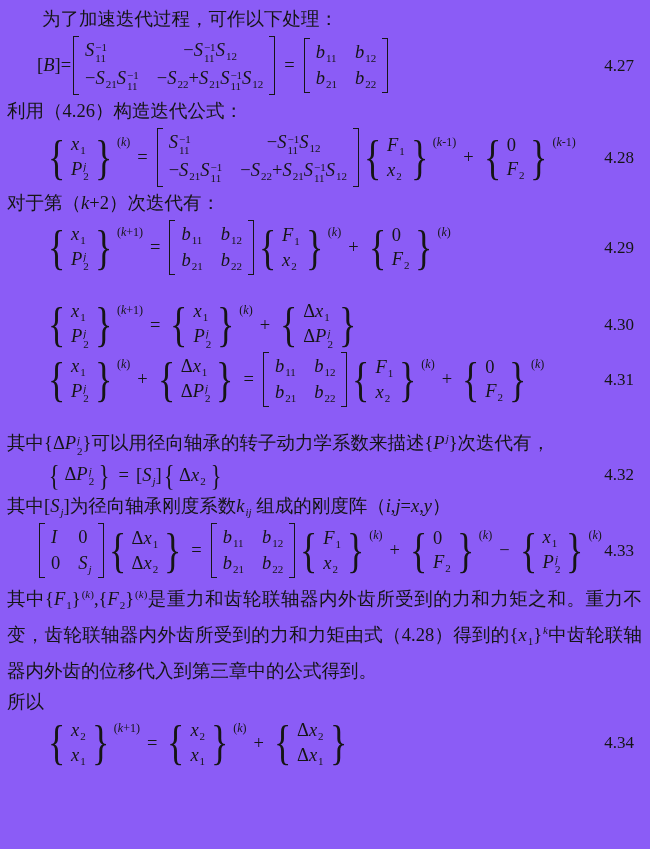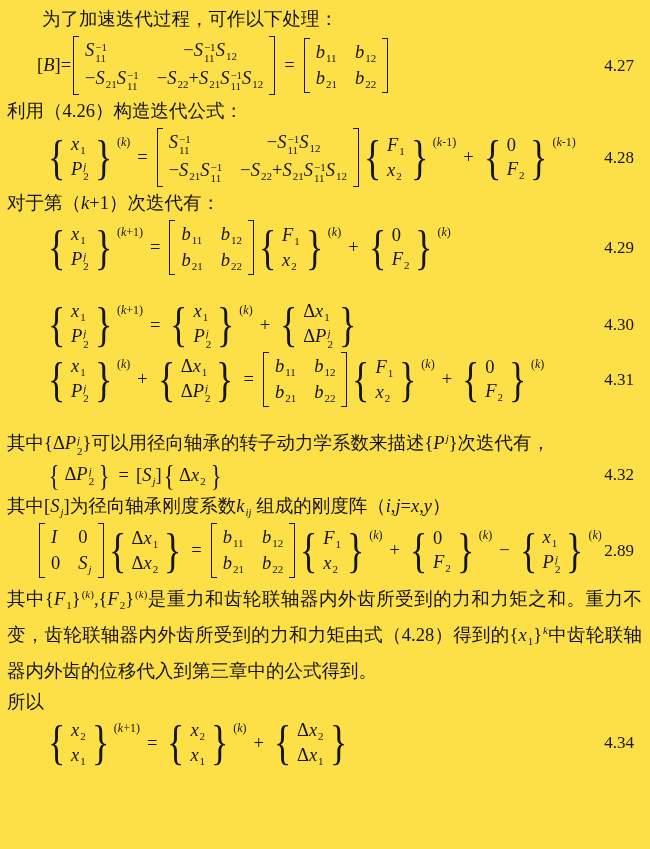--- a/index.html
+++ b/index.html
@@ -1,19 +1,19 @@
 <!DOCTYPE html>
 <html><head>
 <meta charset="utf-8">
 <style>
   *{margin:0;padding:0;box-sizing:border-box;}
   html,body{width:650px;height:849px;}
   body{background:#ffffff;color:#151515;font-family:"Liberation Serif","DejaVu Serif",serif;
        font-size:18.5px;overflow:hidden;}
-  .page{width:650px;height:849px;padding:6px 8px 0 7px;position:relative;background:#fde047;}
+  .page{width:650px;height:849px;padding:6px 8px 0 7px;position:relative;background:#8b5cf6;}
   .tline{line-height:27px;white-space:nowrap;}
   .indent{padding-left:35px;}
   .para{line-height:36px;text-align:justify;white-space:normal;}
   .gap{height:20px;}
   .lat{font-style:italic;}
   
   .eq-row{display:flex;align-items:center;position:relative;margin:3px 0;white-space:nowrap;}
   .ind-a{padding-left:30px;}
   .ind-b{padding-left:38px;}
   .ind-c{padding-left:40px;}
@@ -150,21 +150,21 @@
       <span class="vec-b">
         <span class="vrow"><span><span>0</span></span></span>
         <span class="vrow"><span><span class="lat">F</span></span><span class="msub"><span>2</span></span></span>
       </span>
       <span class="brace">}</span>
       <span class="vsup"><span><span>(</span><span class="lat">k</span><span>-1)</span></span></span>
     </span>
     <span class="eqno">4.28</span>
   </div>
 
-  <div class="tline"><span><span>对于第（</span><span class="lat">k</span><span>+1）次迭代有：</span></span></div>
+  <div class="tline"><span><span>对于第（</span><span class="lat">k</span><span>+2）次迭代有：</span></span></div>
 
   <div class="eq-row ind-b">
     <span class="vec">
       <span class="brace">{</span>
       <span class="vec-b">
         <span class="vrow"><span><span class="lat">x</span></span><span class="msub"><span>1</span></span></span>
         <span class="vrow"><span><span class="lat">P</span></span><span class="ss"><span>
                 <span class="lat">j</span>
               </span><span>
                 <span>2</span>
@@ -404,21 +404,21 @@
         <span class="vrow"><span><span class="lat">x</span></span><span class="msub"><span>1</span></span></span>
         <span class="vrow"><span><span class="lat">P</span></span><span class="ss"><span>
                 <span class="lat">j</span>
               </span><span>
                 <span>2</span>
               </span></span></span>
       </span>
       <span class="brace">}</span>
       <span class="vsup"><span><span>(</span><span class="lat">k</span><span>)</span></span></span>
     </span>
-    <span class="eqno">2.89</span>
+    <span class="eqno">4.33</span>
   </div>
 
   <div class="para"><span><span>其中{</span><span class="lat">F</span></span><span class="msub"><span>1</span></span><span><span>}</span></span><span class="msup"><span>(</span><span class="lat">k</span><span>)</span></span><span><span>,{</span><span class="lat">F</span></span><span class="msub"><span>2</span></span><span><span>}</span></span><span class="msup"><span>(</span><span class="lat">k</span><span>)</span></span><span><span>是重力和齿轮联轴器内外齿所受到的力和力矩之和。重力不变，齿轮联轴器内外齿所受到的力和力矩由式（4.28）得到的{</span><span class="lat">x</span></span><span class="msub"><span>1</span></span><span><span>}</span></span><span class="msup"><span class="lat">k</span></span><span><span>中齿轮联轴器内外齿的位移代入到第三章中的公式得到。</span></span></div>
 
   <div class="tline"><span><span>所以</span></span></div>
 
   <div class="eq-row ind-b">
     <span class="vec">
       <span class="brace">{</span>
       <span class="vec-b">

